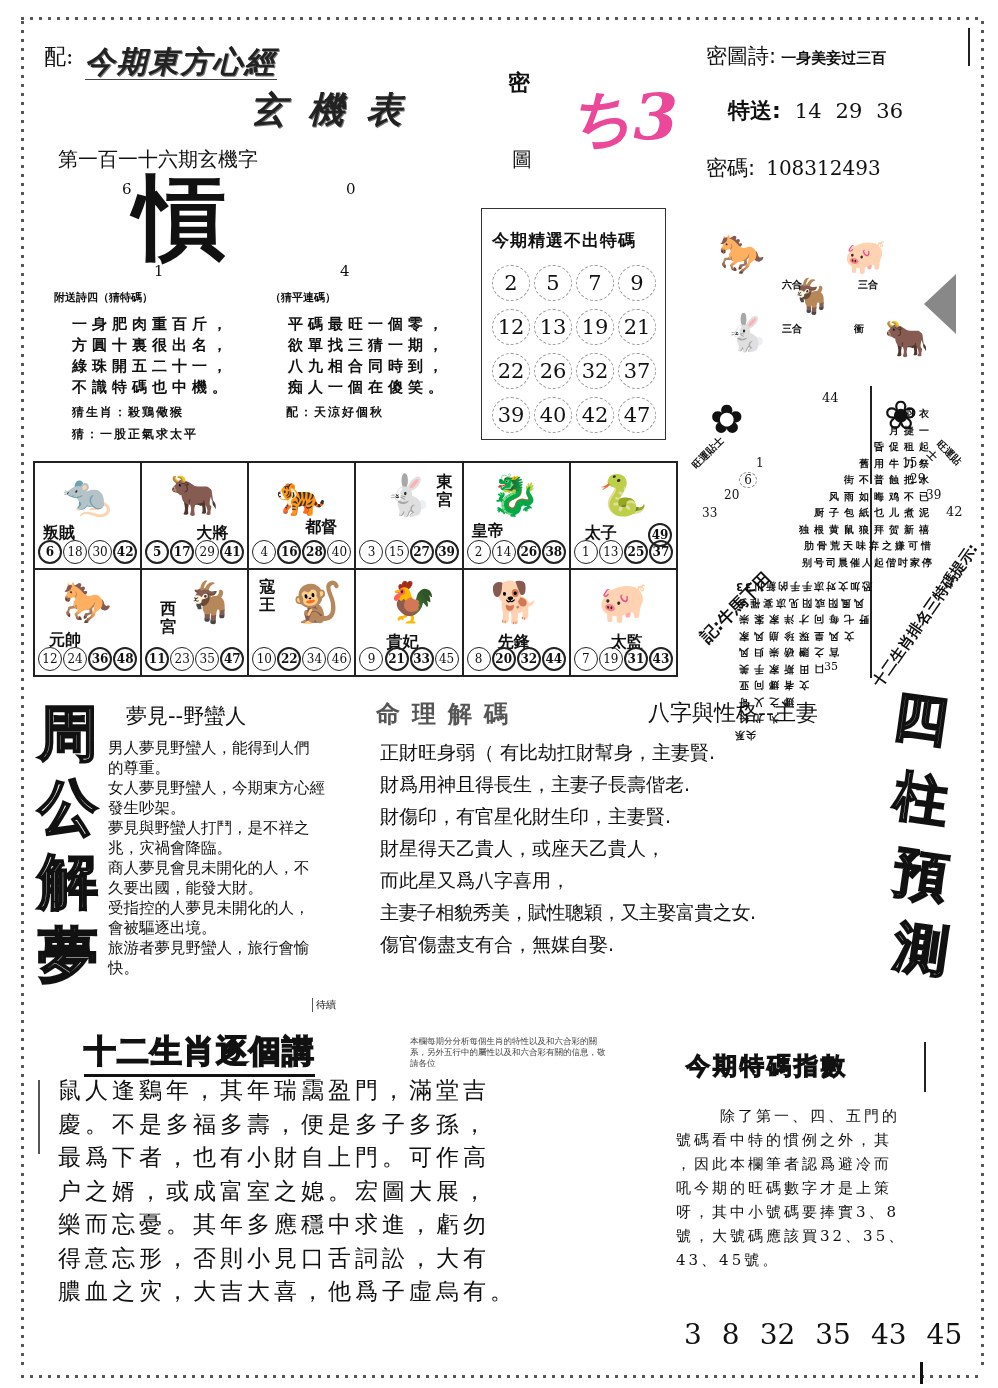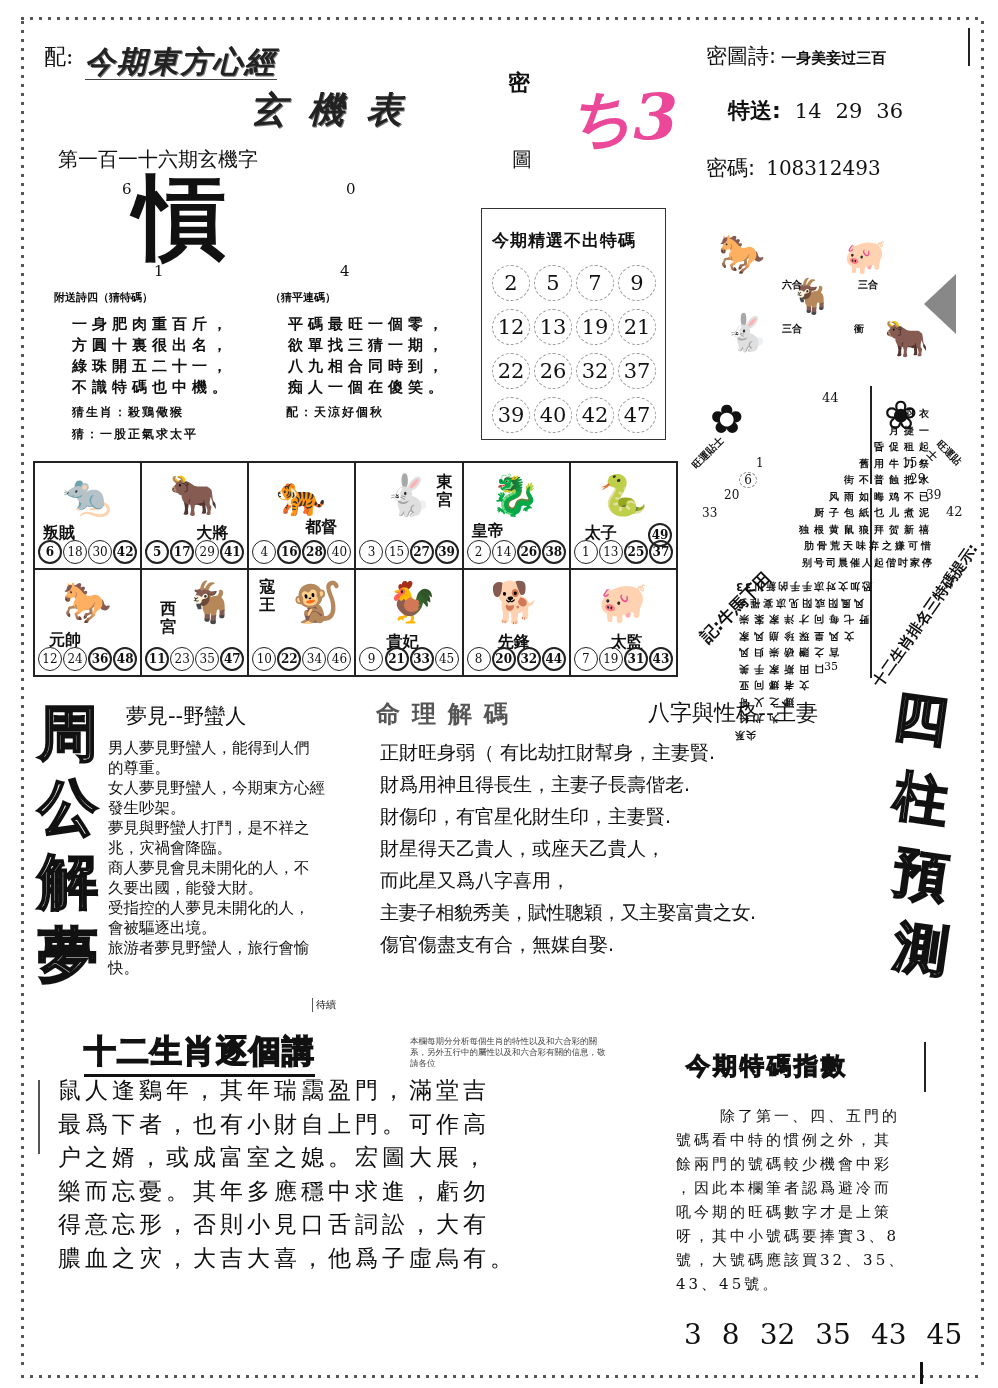--- a/index.html
+++ b/index.html
@@ -338,33 +338,33 @@
   <div class="outline-char" style="font-size:54px;line-height:60px;margin-top:20px;transform:rotate(8deg);">柱</div>
   <div class="outline-char" style="font-size:54px;line-height:60px;margin-top:16px;transform:rotate(8deg);">預</div>
   <div class="outline-char" style="font-size:54px;line-height:60px;margin-top:14px;transform:rotate(8deg);">測</div>
 </div>
 
 <div class="abs sans" style="left:84px;top:1030px;font-size:32px;font-weight:900;color:#fff;-webkit-text-stroke:1.5px #111;border-bottom:3px solid #111;letter-spacing:1px;">十二生肖逐個講</div>
 <div class="abs sans" style="left:410px;top:1036px;width:200px;font-size:8.5px;line-height:11px;color:#444;">本欄每期分分析每個生肖的特性以及和六合彩的關系，另外五行中的屬性以及和六合彩有關的信息，敬請各位</div>
 <div class="abs" style="left:38px;top:1080px;width:2px;height:74px;background:#555;"></div>
 <div class="abs zod12" style="left:58px;top:1074px;width:600px;">
   <p>鼠人逢鷄年，其年瑞靄盈門，滿堂吉</p>
+  <p>慶。不是多福多壽，便是多子多孫，</p>
   <p>最爲下者，也有小財自上門。可作高</p>
   <p>户之婿，或成富室之媳。宏圖大展，</p>
   <p>樂而忘憂。其年多應穩中求進，虧勿</p>
   <p>得意忘形，否則小見口舌詞訟，大有</p>
   <p>膿血之灾，大吉大喜，他爲子虛烏有。</p>
 </div>
 
 <div class="abs serif" style="left:686px;top:1050px;font-size:24px;font-weight:bold;color:#fff;-webkit-text-stroke:1.2px #111;letter-spacing:3px;">今期特碼指數</div>
 <div class="abs" style="left:924px;top:1042px;width:2px;height:50px;background:#222;"></div>
 <div class="abs index-body" style="left:676px;top:1104px;width:270px;">
   <p style="padding-left:44px;">除了第一、四、五門的</p>
   <p>號碼看中特的慣例之外，其</p>
-  <p>餘兩門的號碼較少機會中彩</p>
   <p>，因此本欄筆者認爲避冷而</p>
   <p>吼今期的旺碼數字才是上策</p>
   <p>呀，其中小號碼要捧實3、8</p>
   <p>號，大號碼應該買32、35、</p>
   <p>43、45號。</p>
 </div>
 <div class="abs serif" style="left:684px;top:1318px;display:flex;gap:20px;font-size:28px;">
   <span>3</span>
   <span>8</span>
   <span>32</span>

